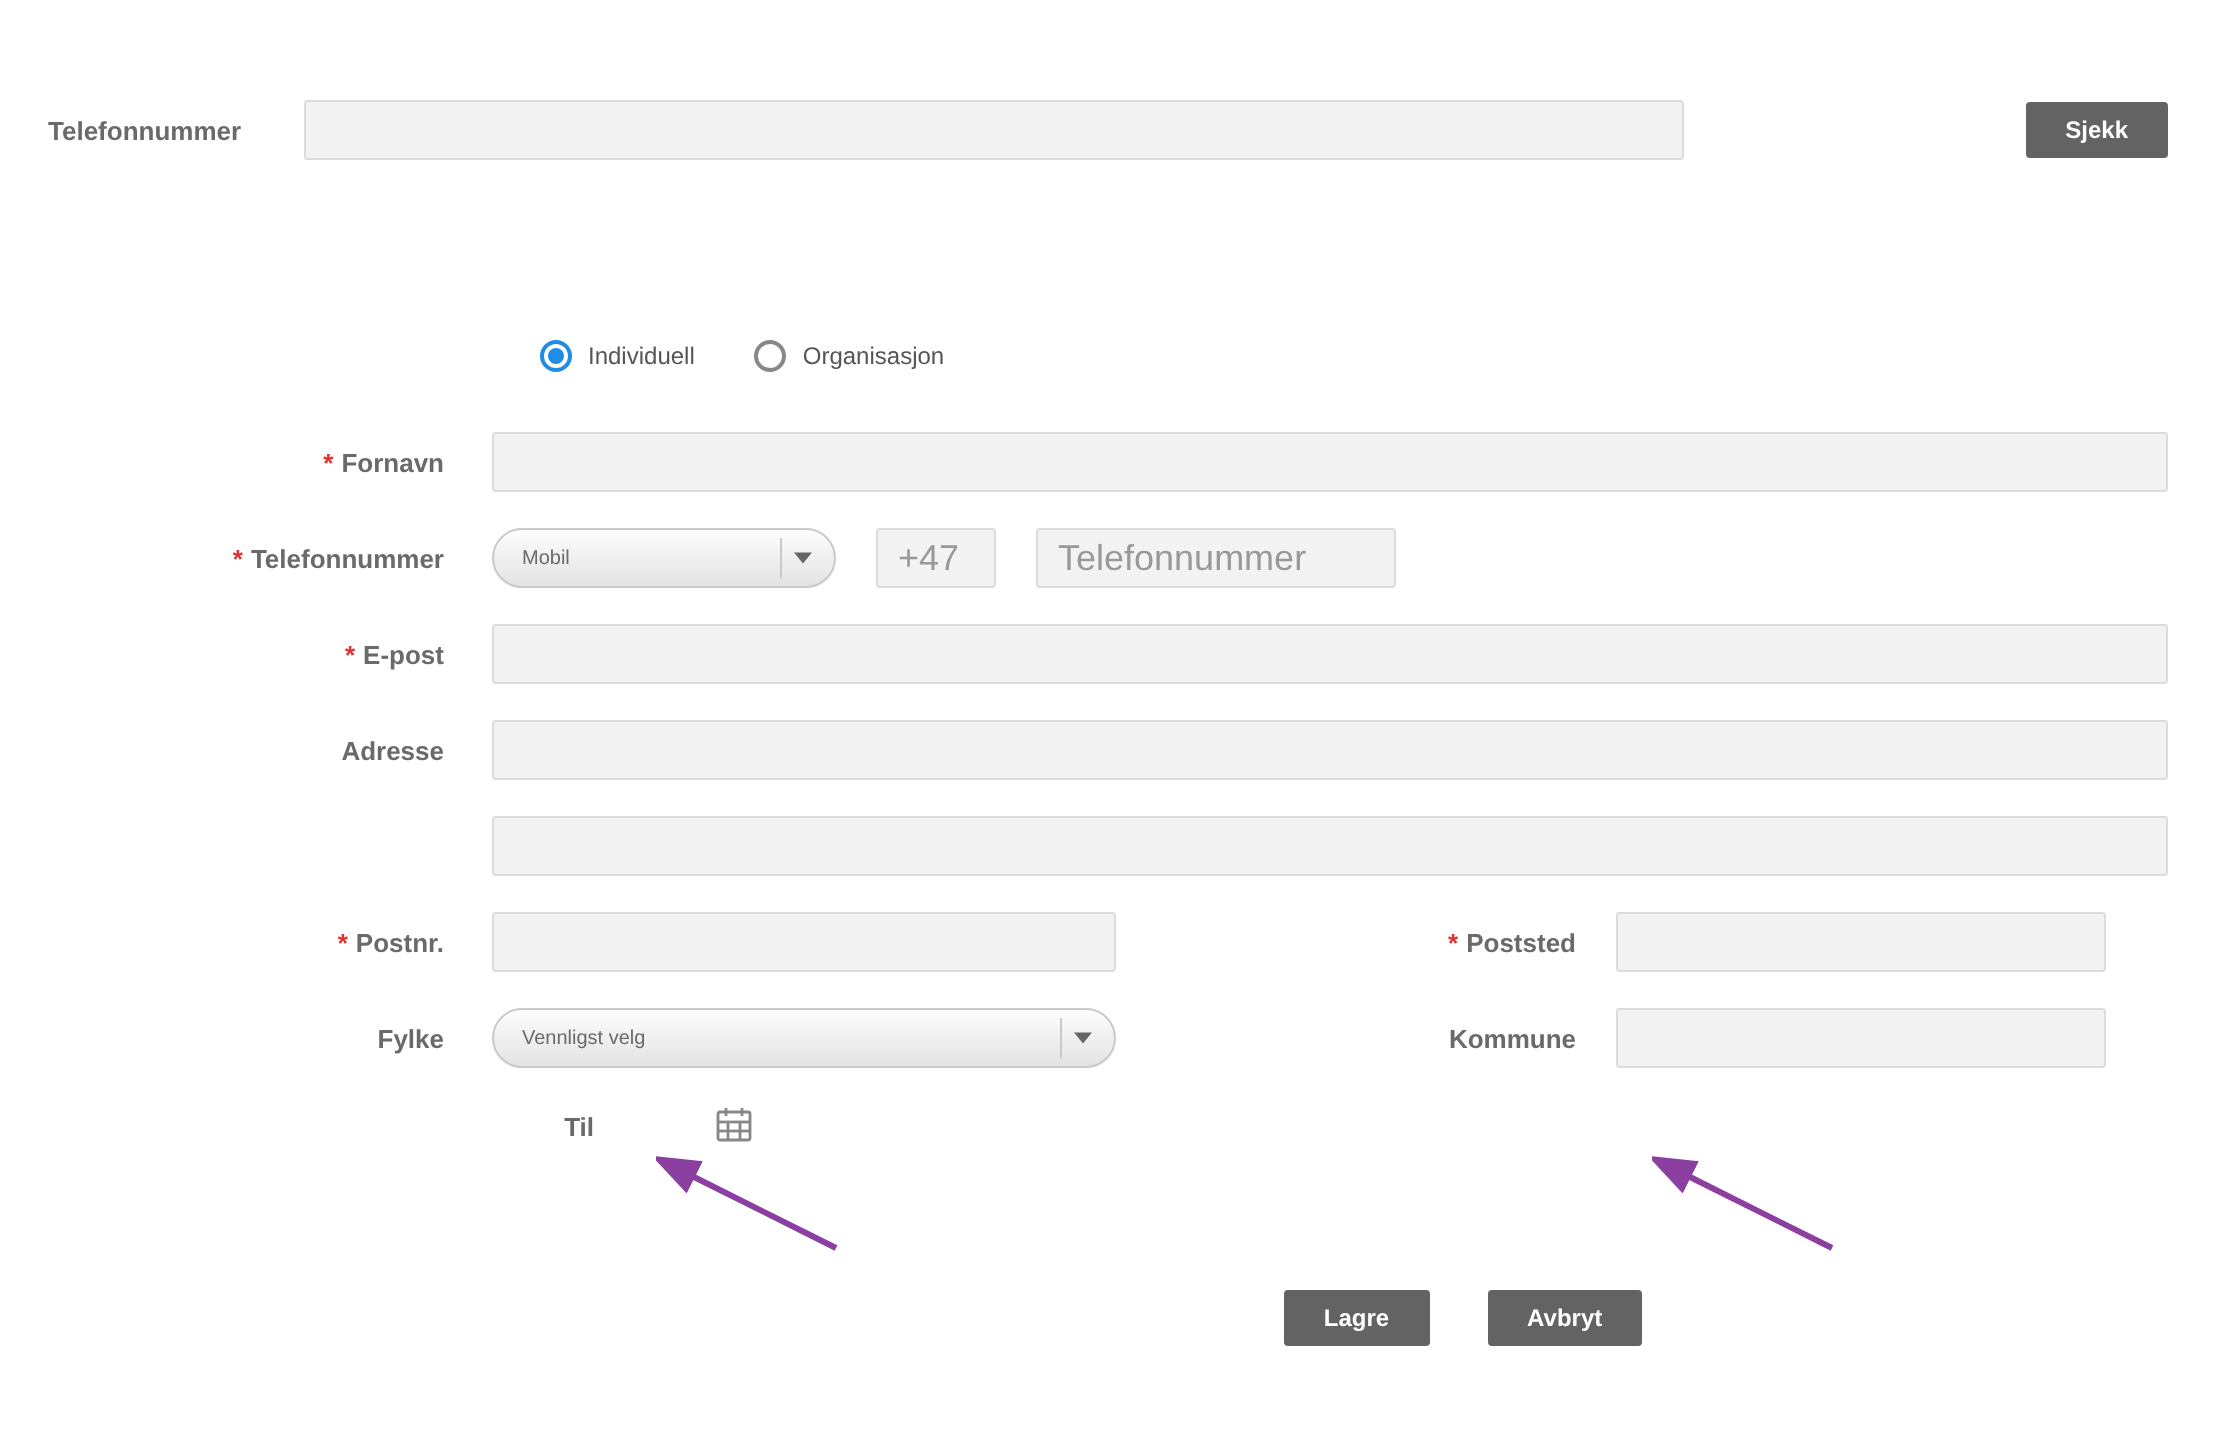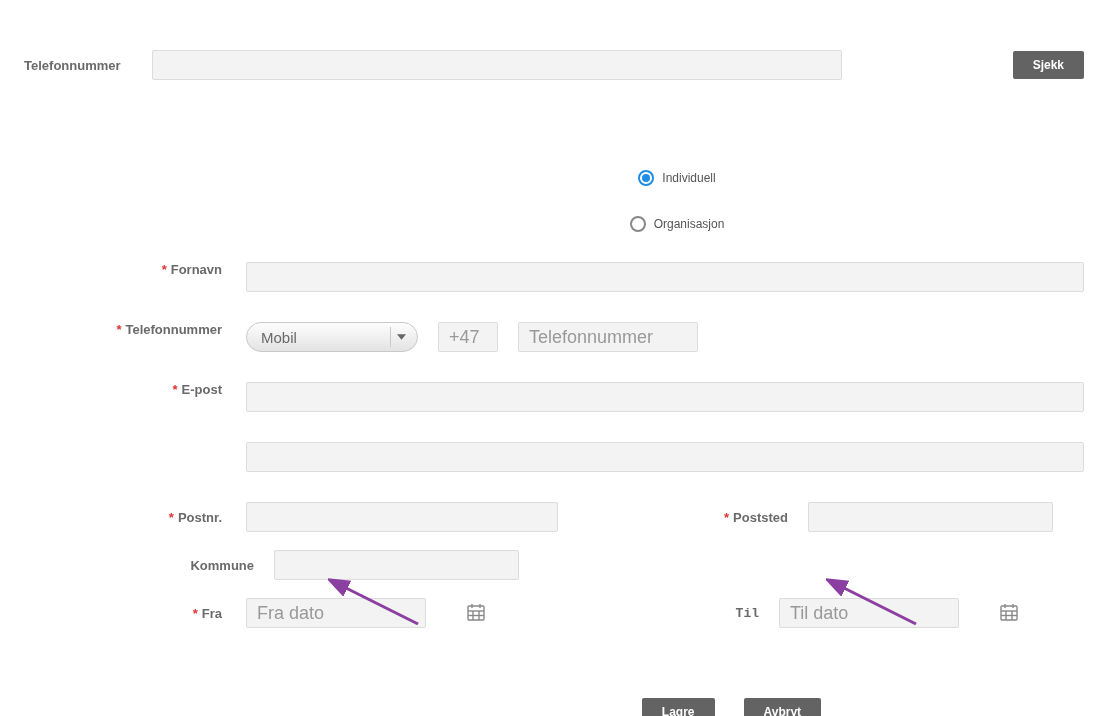--- a/index.html
+++ b/index.html
@@ -58,22 +58,22 @@
     justify-content: center;
     margin-top: 70px;
     margin-left: 340px;
   }
   
   .form {
     margin-left: 0;
   }
   .row {
     display: flex;
-    align-items: flex-start;
-    margin-bottom: 30px;
+    align-items: center;
+    margin-bottom: 18px;
   }
   .label {
     width: 222px;
     text-align: right;
     padding-right: 24px;
     color: #6a6a6a;
     font-weight: 600;
     font-size: 13px;
   }
   .req {
@@ -102,21 +102,20 @@
   .input-date { width: 180px; flex: none; }
   .input-postal { width: 245px; flex: none; }
 
   
   .radio-row {
     display: flex;
     align-items: center;
     gap: 30px;
     margin-left: 246px;
     margin-bottom: 30px;
-    flex-direction: column;
   }
   .radio-item {
     display: flex;
     align-items: center;
     gap: 8px;
     cursor: pointer;
   }
   .radio-outer {
     width: 16px;
     height: 16px;
@@ -139,21 +138,21 @@
   .select {
     position: relative;
     height: 30px;
     border: 1px solid #c9c9c9;
     border-radius: 15px;
     background: linear-gradient(#fdfdfd, #e3e3e3);
     display: flex;
     align-items: center;
     padding: 0 34px 0 14px;
     color: #6a6a6a;
-    font-size: 15px;
+    font-size: 10px;
     cursor: pointer;
   }
   .select-wide { width: 312px; }
   .select-mobile { width: 172px; }
   .select .caret {
     position: absolute;
     right: 5px;
     top: 4px;
     width: 22px;
     height: 20px;
@@ -247,20 +246,26 @@
       </div>
     </div>
 
     <div class="row">
       <div class="label"><span class="req">*</span><span>E-post</span></div>
       <div class="field">
           <input class="input" style="">
         </div>
     </div>
 
+    <div class="row">
+      <div class="label"><span>Adresse</span></div>
+      <div class="field">
+          <input class="input" style="">
+        </div>
+    </div>
 
     <div class="row">
       <div class="label"></div>
       <div class="field">
           <input class="input" style="">
         </div>
     </div>
 
     <div class="two-col">
       <div class="col">
@@ -268,44 +273,39 @@
         <input class="input input-short" style="">
       </div>
       <div class="col">
         <div class="label2"><span class="req">*</span><span>Poststed</span></div>
         <input class="input input-postal" style="">
       </div>
     </div>
 
     <div class="two-col">
       <div class="col">
+        <div class="label"><span>Fylke</span></div>
+        <div class="select select-wide">
+          <span>Vennligst velg</span>
+          <span class="caret">
+            <svg viewBox="0 0 10 6">
+                <path d="M0 0 L5 6 L10 0 Z" fill="#666"></path>
+              </svg>
+          </span>
+        </div>
+      </div>
+      <div class="col">
         <div class="label2"><span>Kommune</span></div>
         <input class="input input-postal" style="">
       </div>
     </div>
 
     <div class="two-col">
       <div class="col">
-        <div class="label"><span class="req">*</span><span>Fra</span></div>
-        <input class="input input-date" placeholder="Fra dato" style="">
-        <span class="cal-icon">
-          <svg width="20" height="20" viewBox="0 0 20 20" fill="none" stroke="#888" stroke-width="1.4">
-            <rect x="2" y="4" width="16" height="14" rx="1"></rect>
-            <line x1="2" y1="9" x2="18" y2="9"></line>
-            <line x1="6" y1="2" x2="6" y2="6"></line>
-            <line x1="14" y1="2" x2="14" y2="6"></line>
-            <line x1="7" y1="9" x2="7" y2="18"></line>
-            <line x1="13" y1="9" x2="13" y2="18"></line>
-            <line x1="2" y1="13.5" x2="18" y2="13.5"></line>
-          </svg>
-        </span>
-      </div>
-      <div class="col">
-        <div class="label2" style="margin-left:163px;font-family:Liberation Mono, monospace;"><span>Til</span></div>
-        <input class="input input-date" placeholder="Til dato" style="">
+        <div class="label2" style="margin-left:163px;"><span>Til</span></div>
         <span class="cal-icon">
           <svg width="20" height="20" viewBox="0 0 20 20" fill="none" stroke="#888" stroke-width="1.4">
             <rect x="2" y="4" width="16" height="14" rx="1"></rect>
             <line x1="2" y1="9" x2="18" y2="9"></line>
             <line x1="6" y1="2" x2="6" y2="6"></line>
             <line x1="14" y1="2" x2="14" y2="6"></line>
             <line x1="7" y1="9" x2="7" y2="18"></line>
             <line x1="13" y1="9" x2="13" y2="18"></line>
             <line x1="2" y1="13.5" x2="18" y2="13.5"></line>
           </svg>

